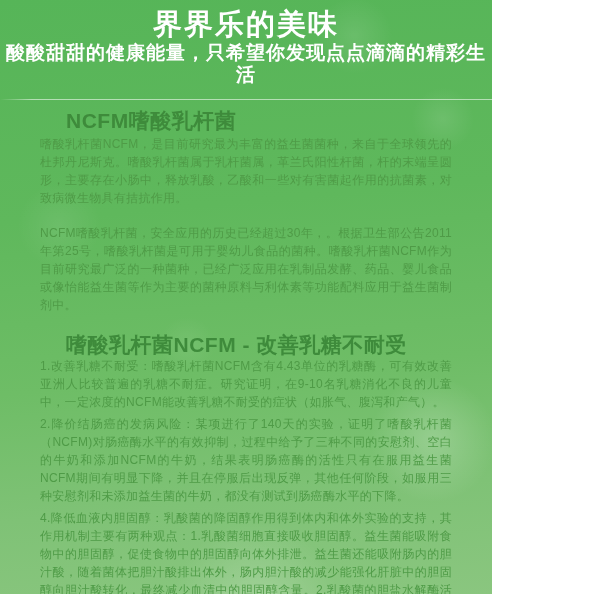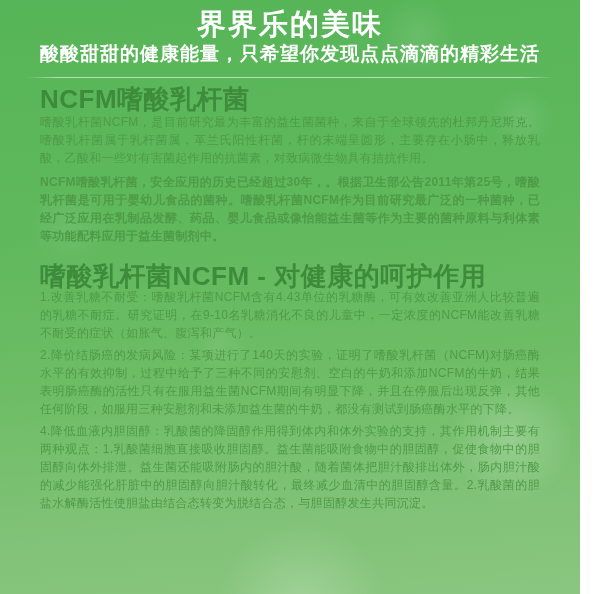--- a/index.html
+++ b/index.html
@@ -2,21 +2,21 @@
 <html><head>
 <meta charset="utf-8">
 <style>
   * { margin: 0; padding: 0; box-sizing: border-box; }
   html, body { width: 600px; }
   body {
     font-family: "Liberation Sans", "DejaVu Sans", sans-serif;
   }
   .page {
     position: relative;
-    width: 580px;
+    width: 492px;
     height: 594px;
     overflow: hidden;
     background-image:
       radial-gradient(circle 90px at 88% 74%, rgba(255,255,255,0.22), rgba(255,255,255,0) 70%),
       radial-gradient(circle 120px at 52% 102%, rgba(255,255,255,0.22), rgba(255,255,255,0) 70%),
       radial-gradient(circle 55px at 72% 6%, rgba(255,255,255,0.10), rgba(255,255,255,0) 70%),
       radial-gradient(circle 45px at 90% 20%, rgba(255,255,255,0.10), rgba(255,255,255,0) 70%),
       radial-gradient(circle 60px at 12% 38%, rgba(255,255,255,0.08), rgba(255,255,255,0) 70%),
       radial-gradient(circle 40px at 38% 58%, rgba(255,255,255,0.07), rgba(255,255,255,0) 70%),
       linear-gradient(175deg, #56b558 0%, #5fb85c 35%, #6ebd66 62%, #7fc276 82%, #8ac67f 100%);
@@ -31,50 +31,52 @@
     letter-spacing: 2px;
   }
   .subtitle {
     margin-top: 2px;
     text-align: center;
     color: #ffffff;
     font-size: 19px;
     line-height: 22px;
     font-weight: bold;
     letter-spacing: 1px;
+    font-family: Liberation Mono, monospace;
   }
   .divider {
     margin: 12px auto 0;
     width: 528px;
     height: 1px;
     background: linear-gradient(90deg,
       rgba(255,255,255,0) 0%,
       rgba(255,255,255,0.55) 6%,
       rgba(255,255,255,0.55) 94%,
       rgba(255,255,255,0) 100%);
   }
   .content { padding: 0 40px; }
   .section-heading {
     margin-top: 9px;
     color: #3e8b3b;
-    font-size: 26px;
+    font-size: 21px;
     line-height: 24px;
     font-weight: bold;
     letter-spacing: 0.5px;
+    margin-left: 26px;
   }
   .section-heading.second { margin-top: 19px; }
   .para {
     color: #4f9b47;
     font-size: 12px;
     line-height: 18px;
     text-align: justify;
     letter-spacing: 0.3px;
   }
   .para.intro-1 { margin-top: 2px; }
-  .para.intro-2 { margin-top: 6px; font-weight: bold; }
+  .para.intro-2 { margin-top: 17px; }
   .para.benefit-first { }
   .para.benefit { margin-top: 4px; }
 </style>
 </head>
 <body>
 
 <div class="page">
   <div class="header">
     <div class="title">界界乐的美味</div>
     <div class="subtitle">酸酸甜甜的健康能量，只希望你发现点点滴滴的精彩生活</div>
@@ -82,19 +84,19 @@
   </div>
 
   <div class="content">
     <div>
       <div class="section-heading">NCFM嗜酸乳杆菌</div>
       <p class="para intro-1">嗜酸乳杆菌NCFM，是目前研究最为丰富的益生菌菌种，来自于全球领先的杜邦丹尼斯克。嗜酸乳杆菌属于乳杆菌属，革兰氏阳性杆菌，杆的末端呈圆形，主要存在小肠中，释放乳酸，乙酸和一些对有害菌起作用的抗菌素，对致病微生物具有拮抗作用。</p>
       <p class="para intro-2">NCFM嗜酸乳杆菌，安全应用的历史已经超过30年，。根据卫生部公告2011年第25号，嗜酸乳杆菌是可用于婴幼儿食品的菌种。嗜酸乳杆菌NCFM作为目前研究最广泛的一种菌种，已经广泛应用在乳制品发酵、药品、婴儿食品或像怡能益生菌等作为主要的菌种原料与利体素等功能配料应用于益生菌制剂中。</p>
     </div>
 
     <div>
-      <div class="section-heading second">嗜酸乳杆菌NCFM - 对健康的呵护作用</div>
+      <div class="section-heading second">嗜酸乳杆菌NCFM - 改善乳糖不耐受</div>
       <p class="para benefit-first">1.改善乳糖不耐受：嗜酸乳杆菌NCFM含有4.43单位的乳糖酶，可有效改善亚洲人比较普遍的乳糖不耐症。研究证明，在9-10名乳糖消化不良的儿童中，一定浓度的NCFM能改善乳糖不耐受的症状（如胀气、腹泻和产气）。</p>
       <p class="para benefit">2.降价结肠癌的发病风险：某项进行了140天的实验，证明了嗜酸乳杆菌（NCFM)对肠癌酶水平的有效抑制，过程中给予了三种不同的安慰剂、空白的牛奶和添加NCFM的牛奶，结果表明肠癌酶的活性只有在服用益生菌NCFM期间有明显下降，并且在停服后出现反弹，其他任何阶段，如服用三种安慰剂和未添加益生菌的牛奶，都没有测试到肠癌酶水平的下降。</p>
       <p class="para benefit">4.降低血液内胆固醇：乳酸菌的降固醇作用得到体内和体外实验的支持，其作用机制主要有两种观点：1.乳酸菌细胞直接吸收胆固醇。益生菌能吸附食物中的胆固醇，促使食物中的胆固醇向体外排泄。益生菌还能吸附肠内的胆汁酸，随着菌体把胆汁酸排出体外，肠内胆汁酸的减少能强化肝脏中的胆固醇向胆汁酸转化，最终减少血清中的胆固醇含量。2.乳酸菌的胆盐水解酶活性使胆盐由结合态转变为脱结合态，与胆固醇发生共同沉淀。</p>
     </div>
   </div>
 </div>
 
 </body></html>

